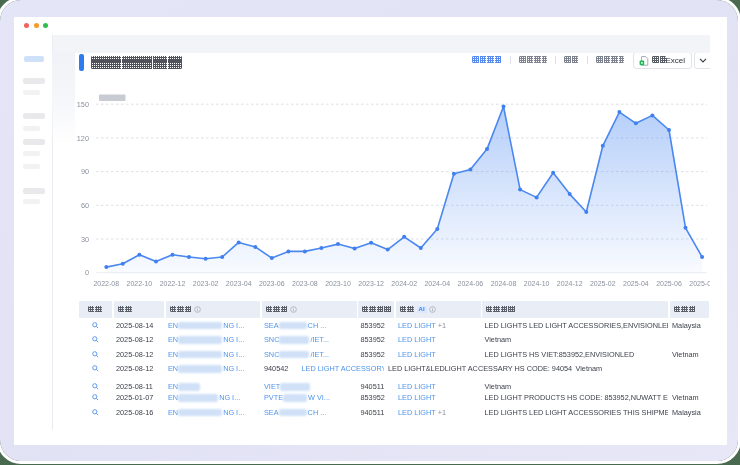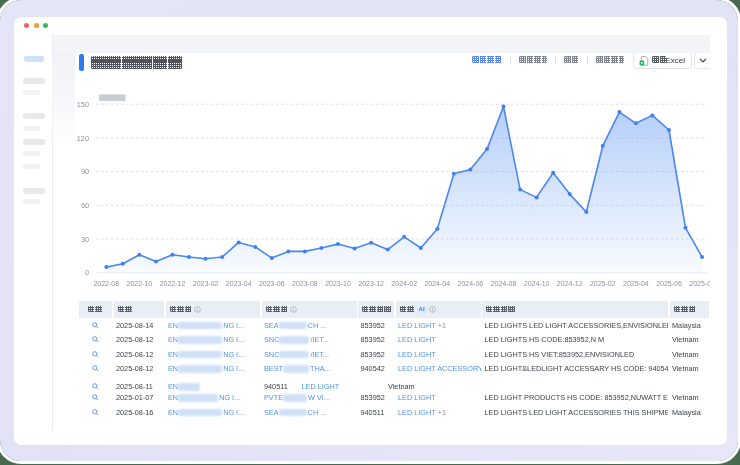--- a/index.html
+++ b/index.html
@@ -1,20 +1,20 @@
 <!DOCTYPE html>
 <html><head>
 <meta charset="utf-8">
 <style>
   html,body{margin:0;padding:0;}
   body{width:740px;height:465px;overflow:hidden;background:#4a6a50;font-family:"Liberation Sans",sans-serif;position:relative;}
   .frame{position:absolute;left:0;top:0;width:738px;height:461px;border-radius:21px;
     background:linear-gradient(150deg,#e4e5f6 0%,#e1e2f4 55%,#e7e7f7 100%);
     box-shadow:0 0 0 3px #ffffff;}
-  .win{position:absolute;left:14px;top:17px;width:713px;height:428px;border-radius:7px;background:#ffffff;overflow:hidden;}
+  .win{position:absolute;left:14px;top:17px;width:713px;height:428px;border-radius:1px;background:#ffffff;overflow:hidden;}
   .dot{position:absolute;width:5px;height:5px;border-radius:50%;top:6px;}
   
   .cj{display:inline-block;height:.88em;border-radius:1px;vertical-align:-0.06em;
       background:repeating-linear-gradient(0deg,currentColor 0 1.2px,rgba(255,255,255,0) 1.2px 2.1px),
                  repeating-linear-gradient(90deg,currentColor 0 0.8px,rgba(255,255,255,0) 0.8px 2px);
       -webkit-mask:repeating-linear-gradient(90deg,#000 0 calc(1em - 1px),transparent calc(1em - 1px) 1em);
       opacity:.78;}
   .graypanel{position:absolute;left:38px;top:17.5px;width:658px;height:18px;background:#f3f4f8;}
   .vline{position:absolute;left:38px;top:17.5px;width:1px;height:395.5px;background:#eaecf1;}
   .lfade{position:absolute;left:38px;top:35px;width:23px;height:92px;z-index:6;
@@ -237,21 +237,20 @@
           </div>
           <div class="td" style="width:96.5px">
             <span class="blue">SNC </span>
             <span class="smudge" style="width:30px"></span>
             <span class="blue">/IET...</span>
           </div>
           <div class="td" style="width:37.5px">853952</div>
           <div class="td" style="width:86.5px">
             <span class="blue">LED LIGHT</span>
           </div>
-          <div class="td" style="width:187.5px">LED LIGHTS HS CODE:853952,N M</div>
           <div class="td" style="width:40.5px">Vietnam</div>
         </div>
         <div class="row" style="top:294.5px">
           <div class="td" style="width:33.5px;justify-content:center;padding-left:0">
             <svg class="mag" width="7" height="7" viewBox="0 0 8 8">
               <circle cx="3.2" cy="3.2" r="2.4" fill="none" stroke="#4a8de8" stroke-width="1"></circle>
               <line x1="5.1" y1="5.1" x2="7" y2="7" stroke="#4a8de8" stroke-width="1"></line>
             </svg>
           </div>
           <div class="td" style="width:52px">2025-08-12</div>
@@ -278,43 +277,42 @@
               <circle cx="3.2" cy="3.2" r="2.4" fill="none" stroke="#4a8de8" stroke-width="1"></circle>
               <line x1="5.1" y1="5.1" x2="7" y2="7" stroke="#4a8de8" stroke-width="1"></line>
             </svg>
           </div>
           <div class="td" style="width:52px">2025-08-12</div>
           <div class="td" style="width:96px">
             <span class="blue">EN</span>
             <span class="smudge" style="width:44px"></span>
             <span class="blue">NG I...</span>
           </div>
-          <div class="td" style="width:96.5px">
-            <span class="blue">BEST</span>
-            <span class="smudge" style="width:26px"></span>
-            <span class="blue"> THA...</span>
-          </div>
           <div class="td" style="width:37.5px">940542</div>
           <div class="td" style="width:86.5px">
             <span class="blue">LED LIGHT ACCESSORY</span>
           </div>
           <div class="td" style="width:187.5px">LED LIGHT&amp;LEDLIGHT ACCESSARY HS CODE: 940542&amp;940</div>
           <div class="td" style="width:40.5px">Vietnam</div>
         </div>
         <div class="row" style="top:327px">
           <div class="td" style="width:33.5px;justify-content:center;padding-left:0">
             <svg class="mag" width="7" height="7" viewBox="0 0 8 8">
               <circle cx="3.2" cy="3.2" r="2.4" fill="none" stroke="#4a8de8" stroke-width="1"></circle>
               <line x1="5.1" y1="5.1" x2="7" y2="7" stroke="#4a8de8" stroke-width="1"></line>
             </svg>
           </div>
           <div class="td" style="width:52px">2025-08-11</div>
           <div class="td" style="width:96px">
             <span class="blue">EN</span>
             <span class="smudge" style="width:22px"></span>
+          </div>
+          <div class="td" style="width:96.5px">
+            <span class="blue">VIET </span>
+            <span class="smudge" style="width:30px"></span>
           </div>
           <div class="td" style="width:37.5px">940511</div>
           <div class="td" style="width:86.5px">
             <span class="blue">LED LIGHT</span>
           </div>
           <div class="td" style="width:40.5px">Vietnam</div>
         </div>
         <div class="row" style="top:338px">
           <div class="td" style="width:33.5px;justify-content:center;padding-left:0">
             <svg class="mag" width="7" height="7" viewBox="0 0 8 8">

